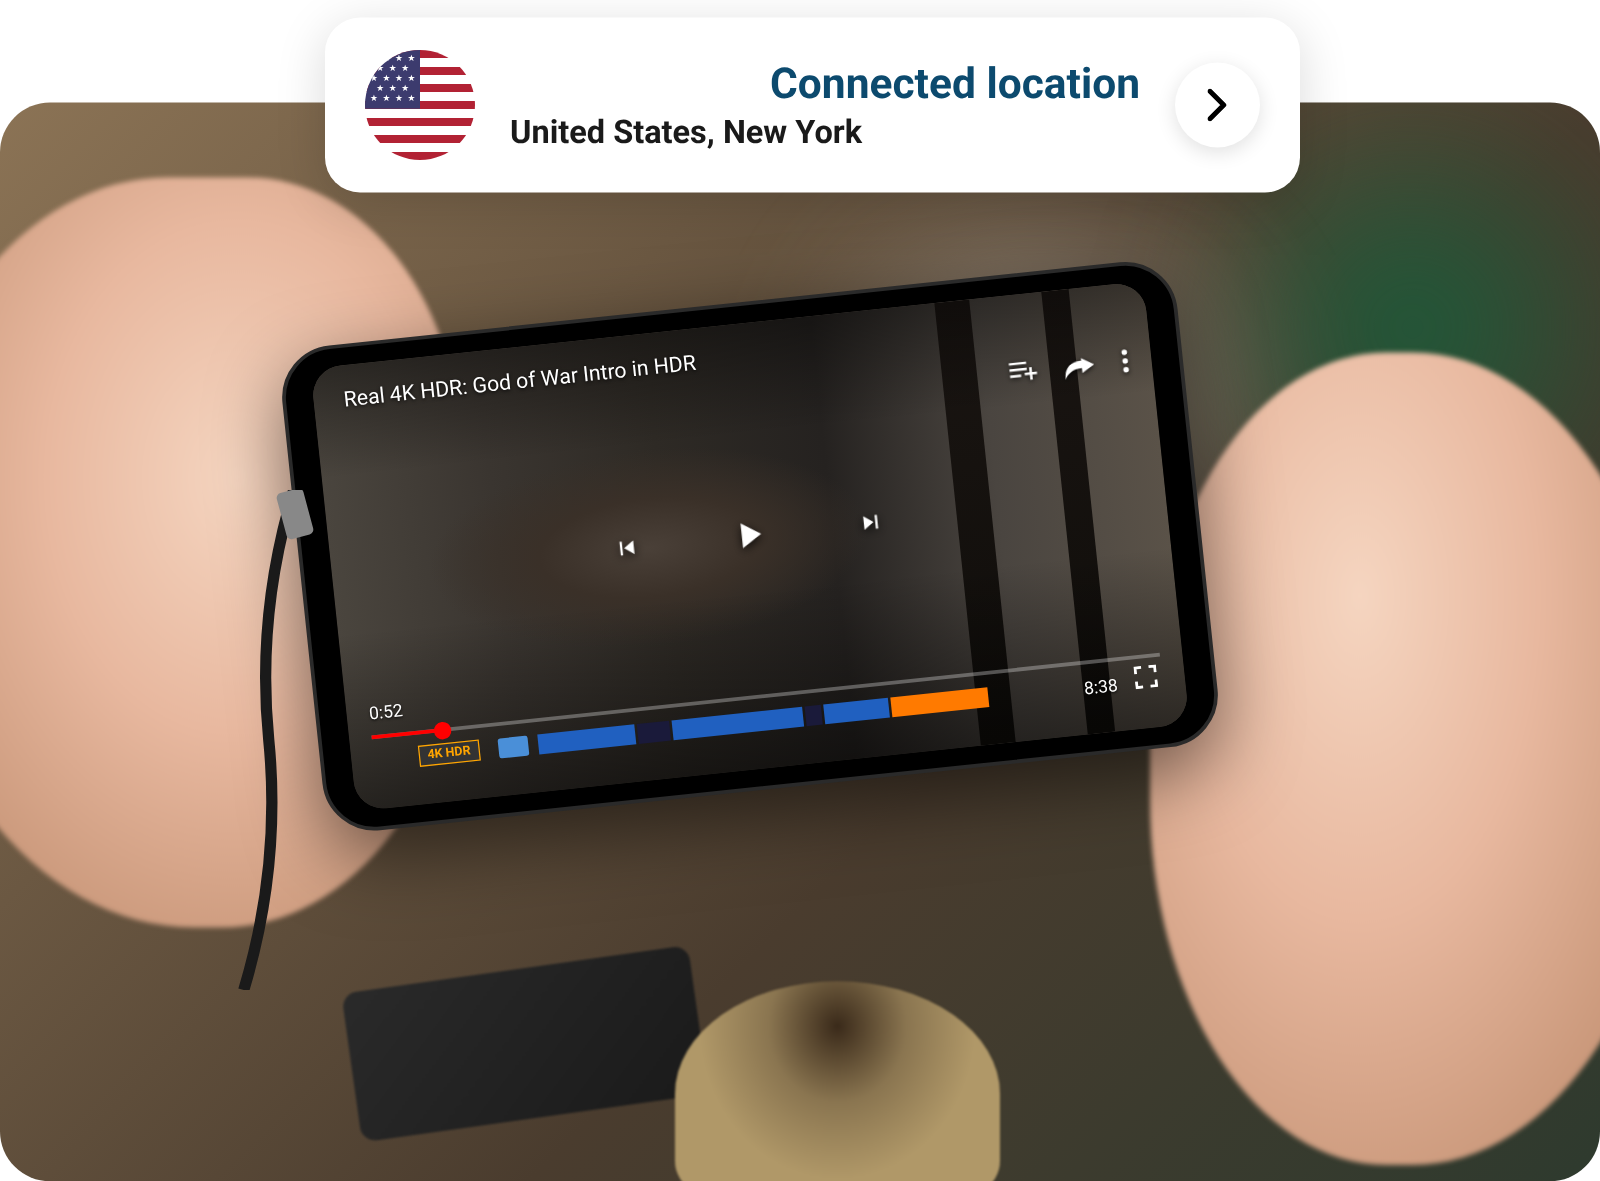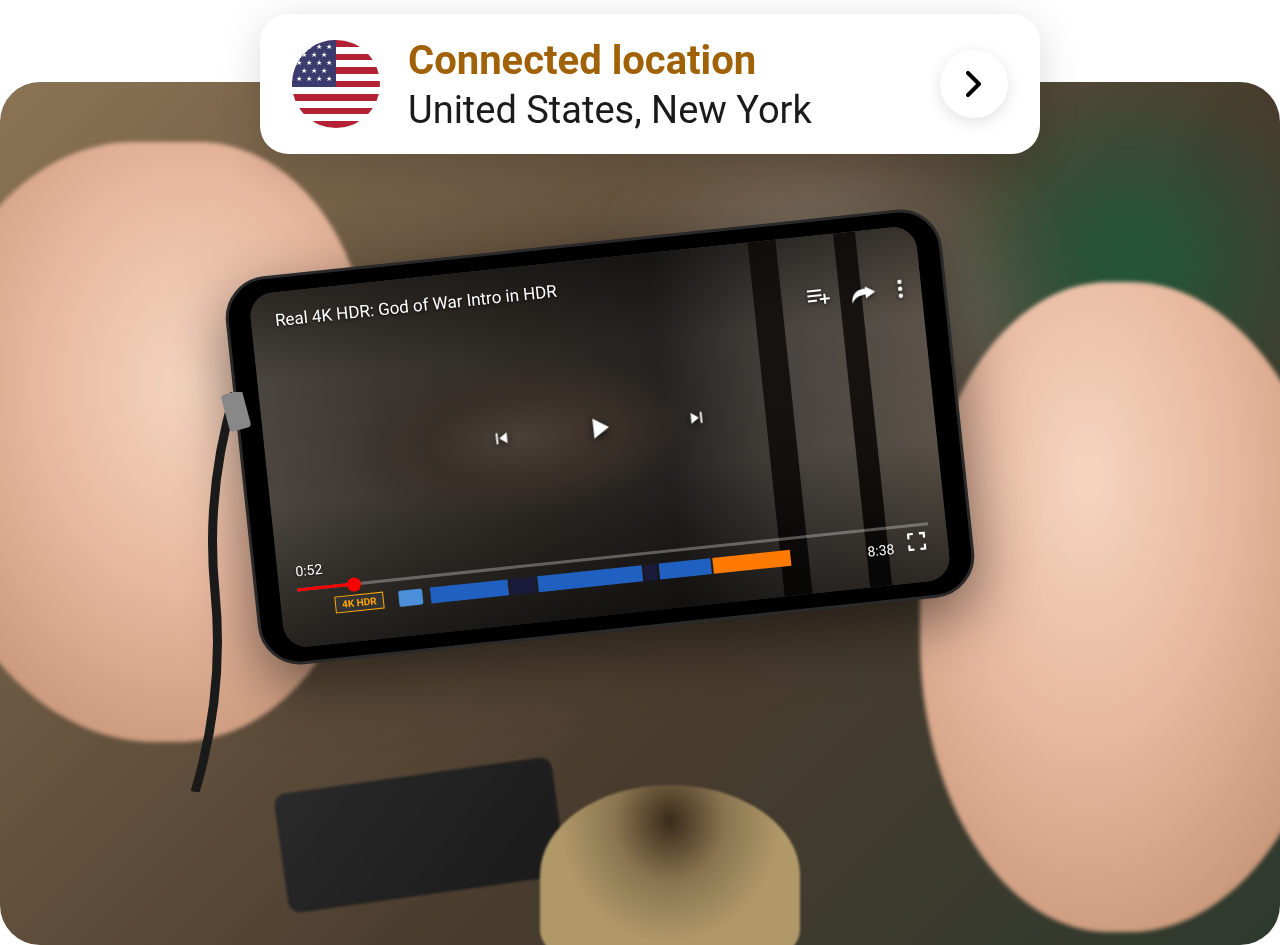--- a/index.html
+++ b/index.html
@@ -350,29 +350,30 @@
     }
     
     .location-text {
       flex: 1;
       display: flex;
       flex-direction: column;
       gap: 4px;
     }
     
     .location-label {
-      color: #a16207;
-      font-size: 40px;
+      color: #0c4a6e;
+      font-size: 34px;
       font-weight: 700;
+      text-align: right;
     }
     
     .location-value {
       color: #1a1a1a;
-      font-size: 38px;
-      font-weight: 400;
+      font-size: 26px;
+      font-weight: 700;
     }
     
     .chevron-btn {
       width: 68px;
       height: 68px;
       border-radius: 50%;
       background: #fff;
       box-shadow: 0 4px 16px rgba(0,0,0,0.12);
       display: flex;
       align-items: center;

